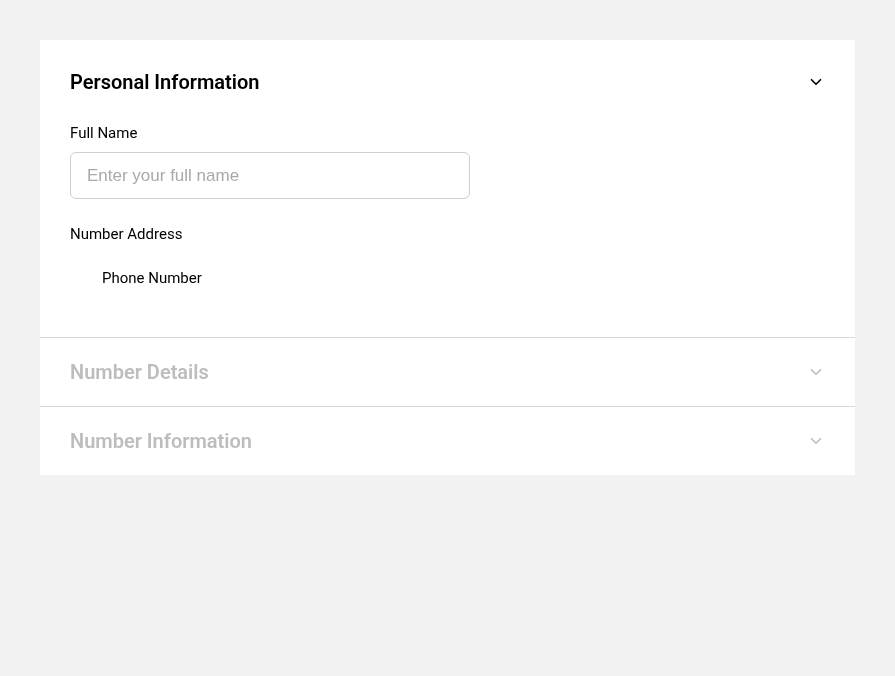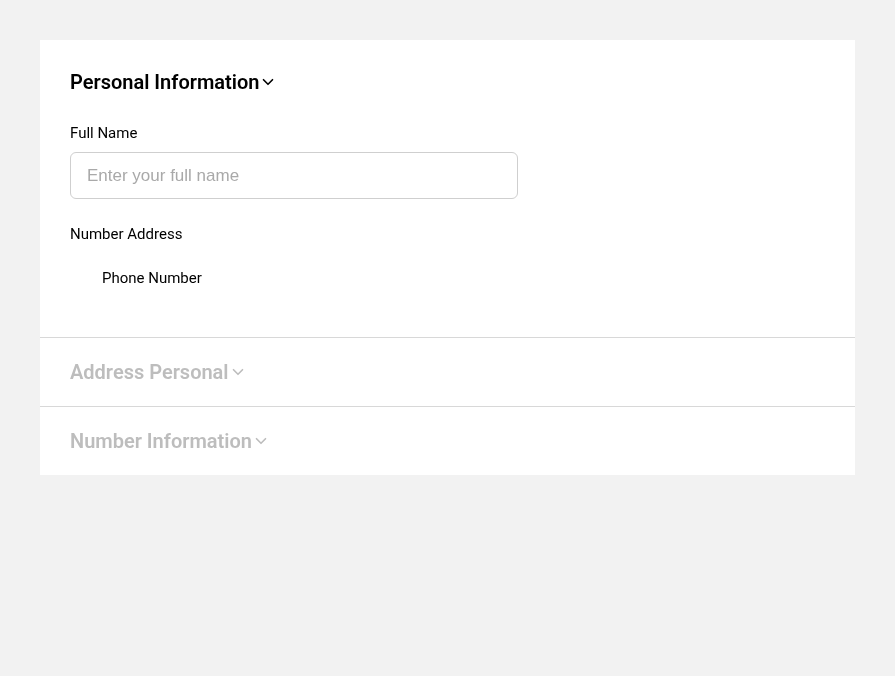--- a/index.html
+++ b/index.html
@@ -13,20 +13,21 @@
       padding: 40px;
       width: 895px;
       height: 676px;
     }
     .card {
       background: #ffffff;
       width: 100%;
     }
     .section-header {
       display: flex;
+      justify-content: space-between;
       align-items: center;
       padding: 30px 30px 10px 30px;
       cursor: pointer;
     }
     .section-header.collapsed {
       padding: 22px 30px;
       border-top: 1px solid #d8d8d8;
     }
     .section-title {
       font-size: 20px;
@@ -57,21 +58,21 @@
       margin-left: 32px;
     }
     .field-label {
       display: block;
       font-size: 15px;
       font-weight: 400;
       color: #000000;
       margin-bottom: 10px;
     }
     .field-input {
-      width: 448px;
+      width: 400px;
       height: 47px;
       padding: 11px 16px;
       font-size: 17px;
       color: #000000;
       background: #ffffff;
       border: 1px solid #cfcfcf;
       border-radius: 6px;
       outline: none;
     }
     .field-input::placeholder {
@@ -99,21 +100,21 @@
     </div>
     <div class="field">
       <label class="field-label">Number Address</label>
     </div>
     <div class="field">
       <label class="field-label">Phone Number</label>
     </div>
   </div>
 
   <div class="section-header collapsed">
-    <h2 class="section-title disabled">Address Personal</h2>
+    <h2 class="section-title disabled">Number Details</h2>
     <span class="chevron">
       <svg viewBox="0 0 24 24" fill="none" stroke="#bdbdbd" stroke-width="2.2" stroke-linecap="round" stroke-linejoin="round">
         <polyline points="6 9 12 15 18 9"></polyline>
       </svg>
     </span>
   </div>
 
   <div class="section-header collapsed">
     <h2 class="section-title disabled">Number Information</h2>
     <span class="chevron">

